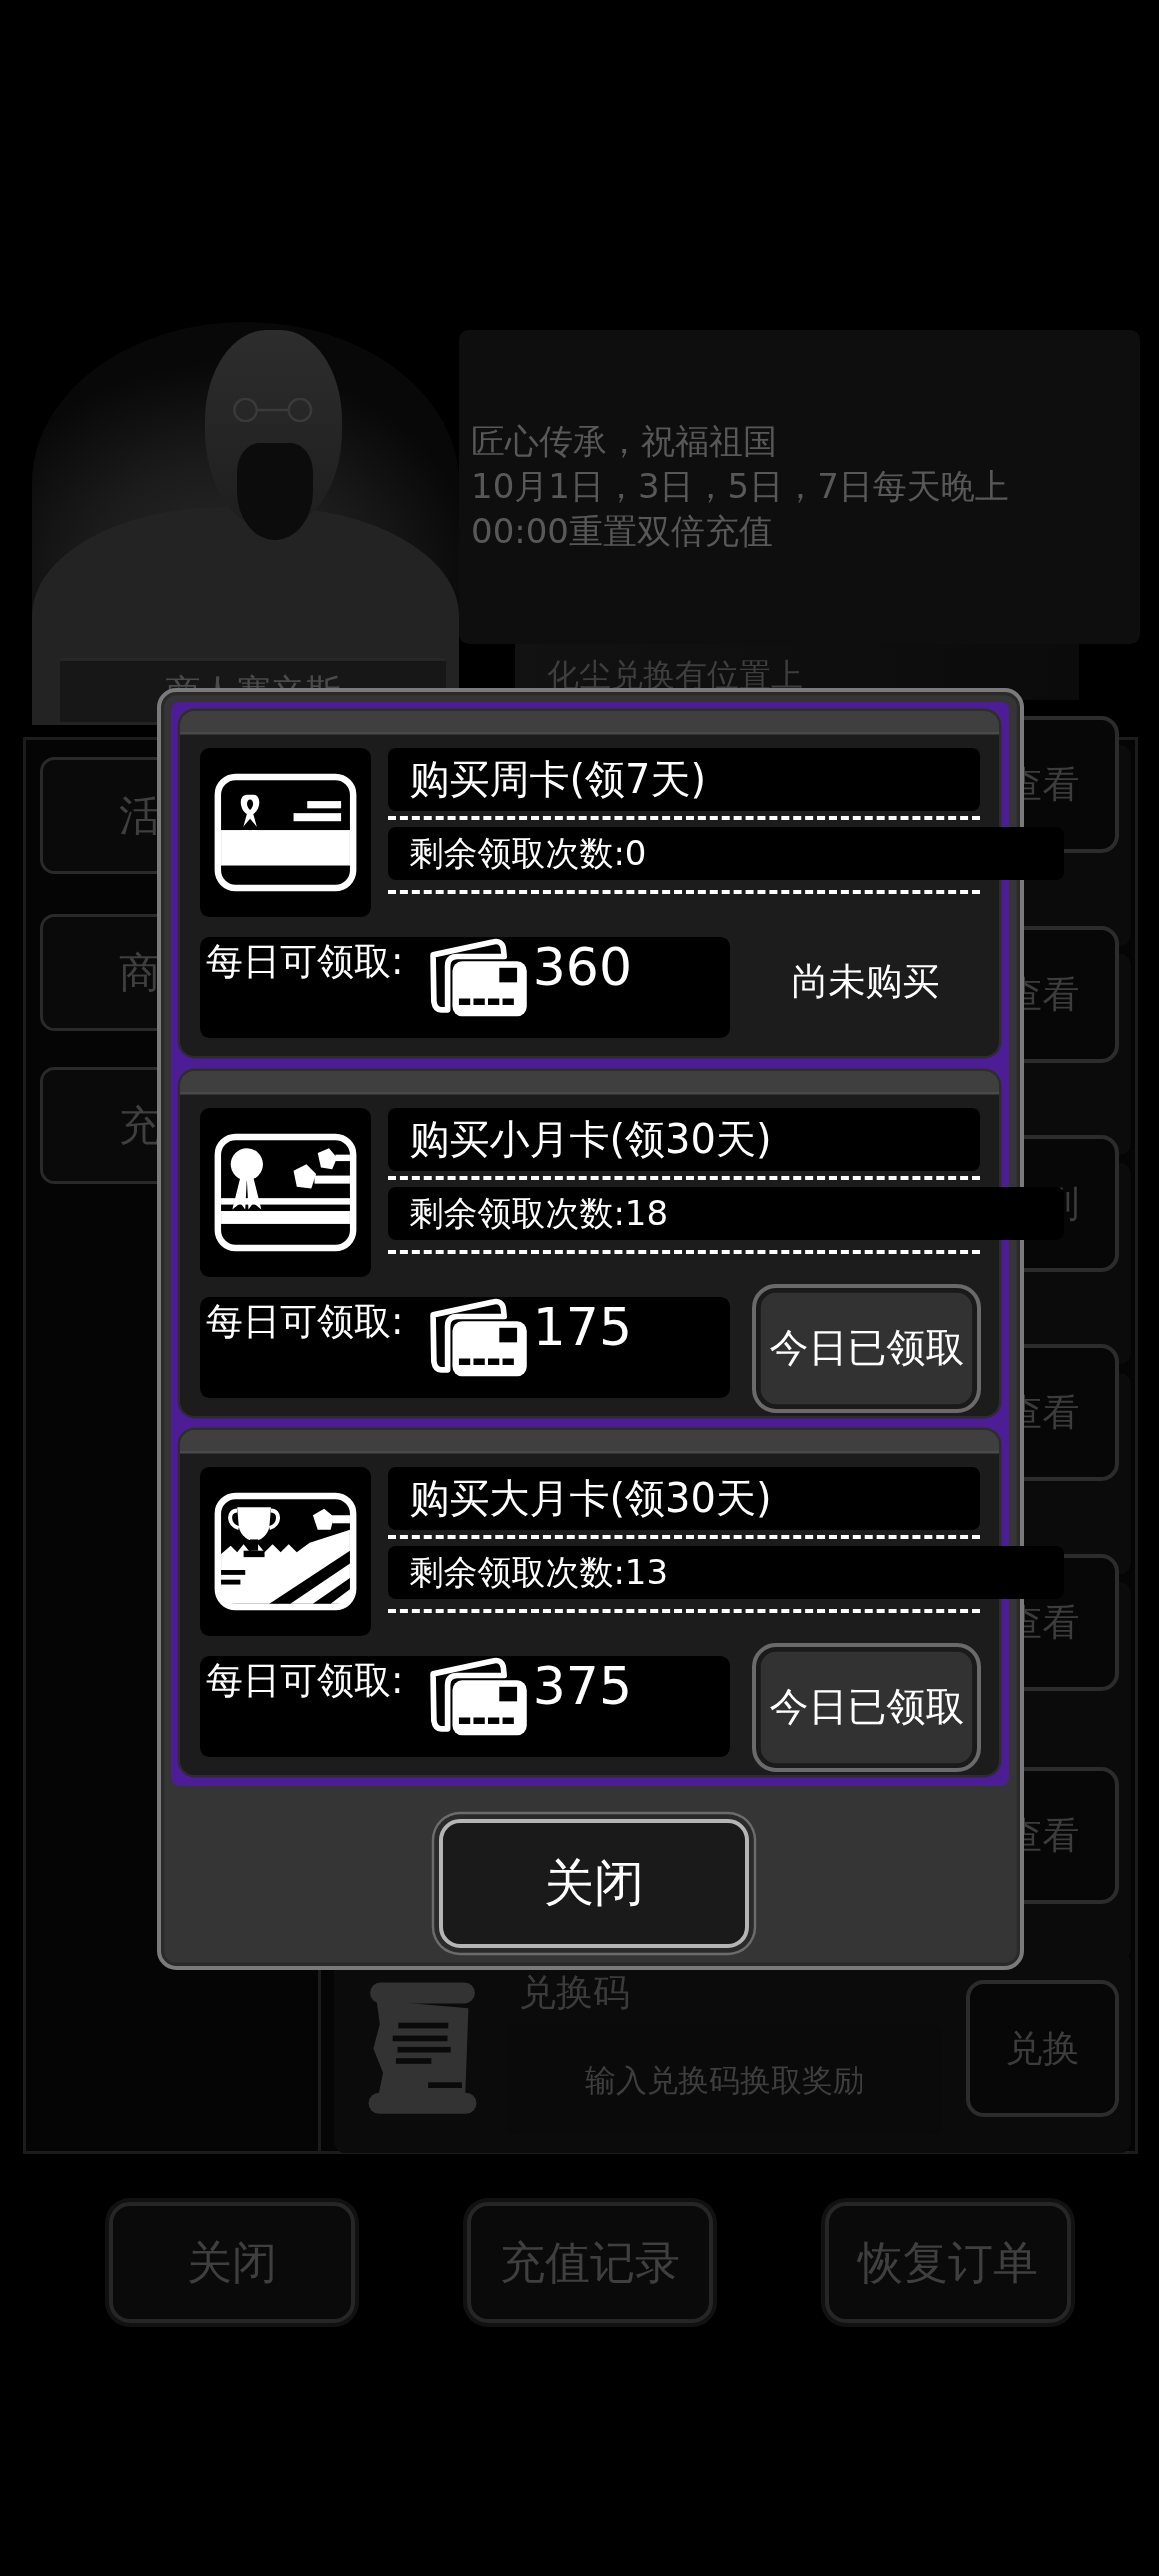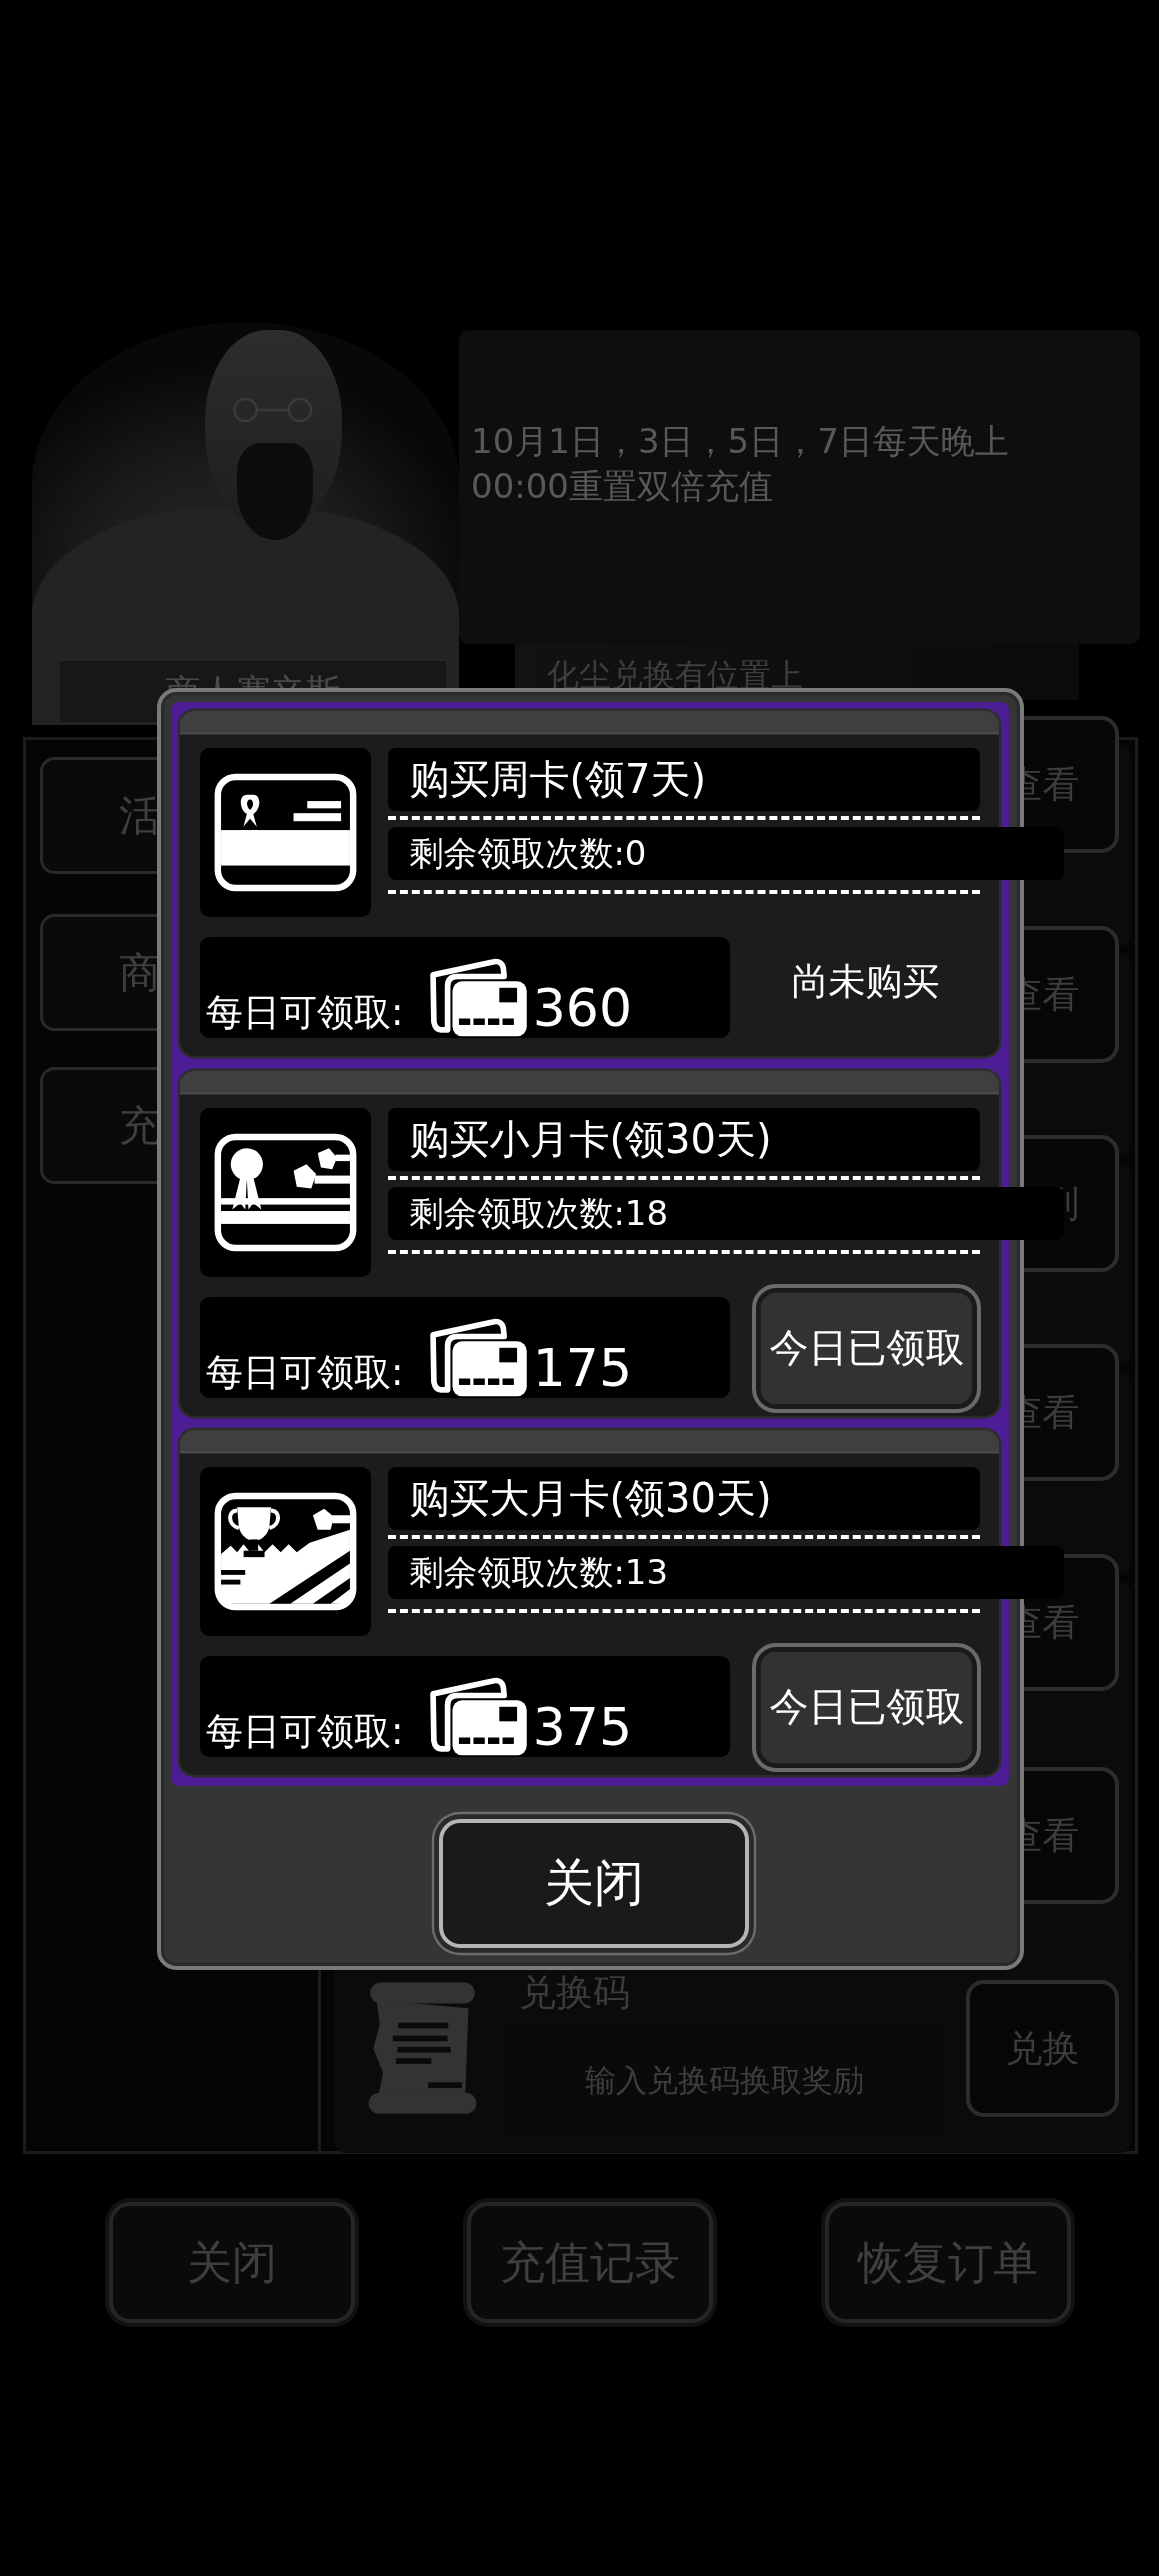--- a/index.html
+++ b/index.html
@@ -114,21 +114,21 @@
     border-top: 4px dashed #ffffff;
   }
   .card-remain-box {
     position: absolute; left: 208px; top: 95px; width: 676px; height: 53px;
     background: #000; border-radius: 8px;
     font-size: 34px; line-height: 53px; padding-left: 21px; white-space: nowrap;
   }
   .daily-box {
     position: absolute; left: 19.3px; top: 205px; width: 530px; height: 101px;
     background: #000; border-radius: 9.7px;
-    display: flex; align-items: flex-end; padding-left: 6.4px;
+    display: flex; align-items: flex-start; padding-left: 6.4px;
   }
   .daily-label { font-size: 37px; white-space: nowrap; }
   .daily-icon { width: 105px; height: 81px; margin-left: 21px; }
   .daily-amount { font-size: 52px; margin-left: 3.2px; }
   .status-text {
     position: absolute; left: 564px; top: 205px; width: 242px; height: 89px;
     font-size: 37px; display: flex; align-items: center; justify-content: center;
   }
   .claimed-btn {
     position: absolute; left: 572px; top: 192px; width: 229px; height: 129px;
@@ -156,20 +156,21 @@
     <div class="portrait-head"></div>
     <svg class="portrait-glasses" viewBox="0 0 150 30">
       <circle cx="40" cy="15" r="14" fill="none" stroke="#3a3a3a" stroke-width="3"></circle>
       <circle cx="108" cy="15" r="14" fill="none" stroke="#3a3a3a" stroke-width="3"></circle>
       <line x1="54" y1="15" x2="94" y2="15" stroke="#3a3a3a" stroke-width="3"></line>
     </svg>
     <div class="portrait-beard"></div>
   </div>
 
   <div class="speech-box">
+    <div>匠心传承，祝福祖国</div>
     <div>10月1日，3日，5日，7日每天晚上</div>
     <div>00:00重置双倍充值</div>
   </div>
 
   <div class="hint-strip">化尘兑换有位置上</div>
   <div class="name-bar">商人赛辛斯</div>
 
   <div class="bg-frame"></div>
   <div class="bg-divider"></div>
 

